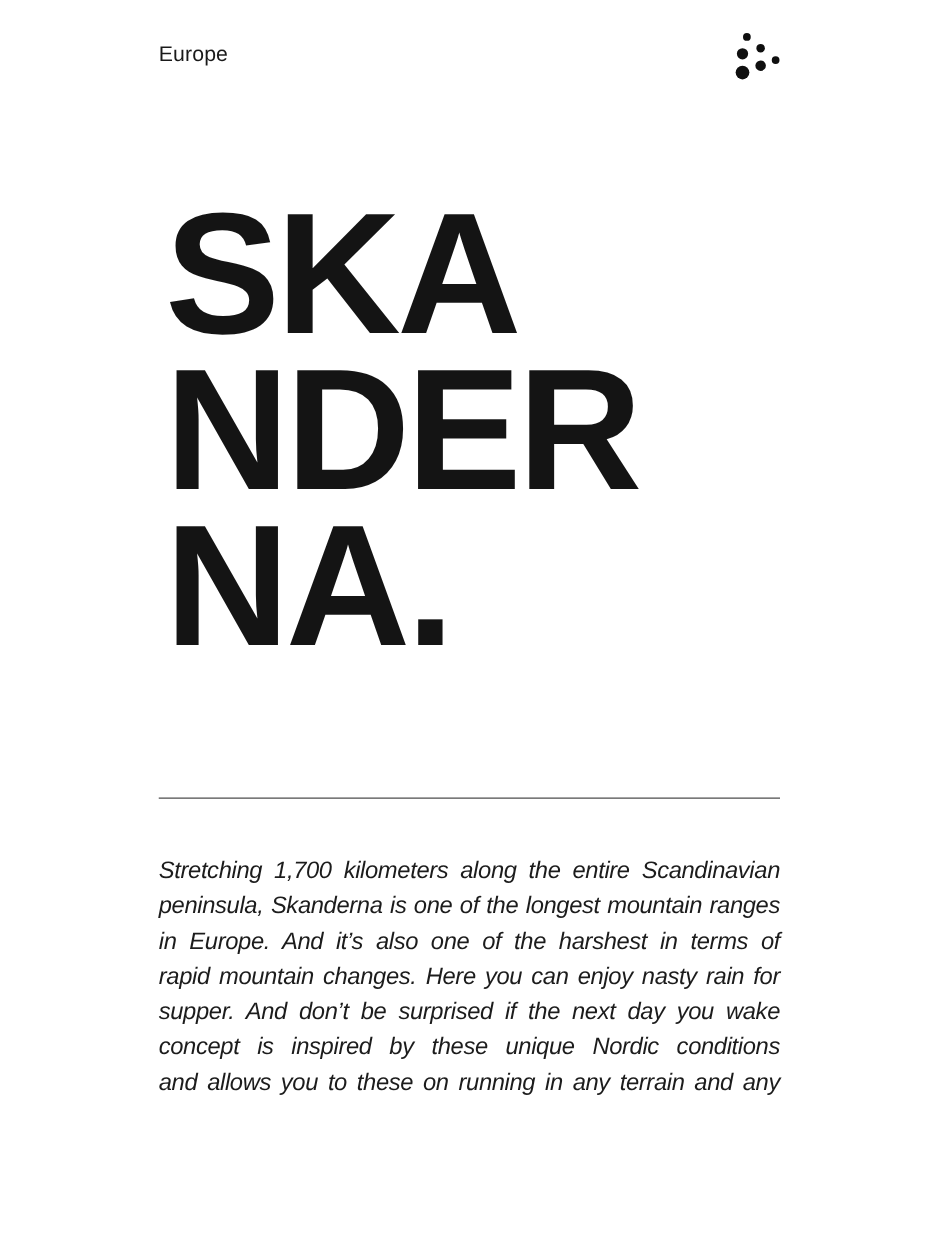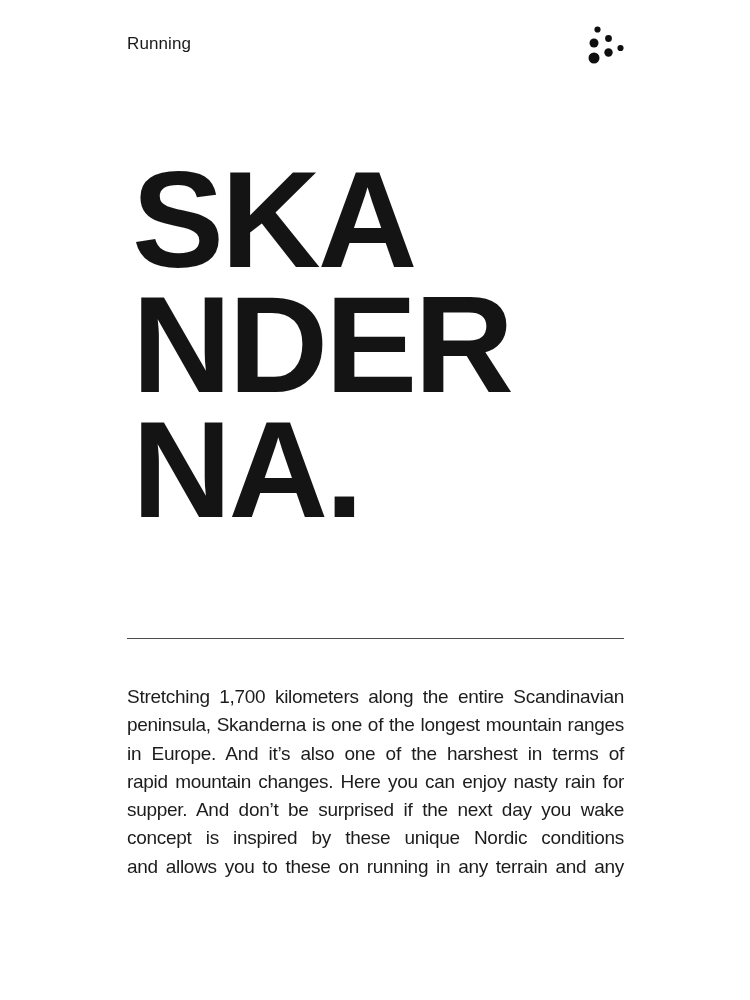--- a/index.html
+++ b/index.html
@@ -48,35 +48,36 @@
   }
   .article {
     position: absolute;
     left: 127px;
     top: 683px;
     width: 497px;
     font-size: 19px;
     line-height: 28.3px;
     letter-spacing: -0.015em;
     color: #1c1c1c;
+    font-style: italic;
   }
   .pline {
     text-align: justify;
     text-align-last: justify;
   }
   .pline.last {
     text-align-last: left;
   }
 </style>
 </head>
 <body>
 
 <div class="canvas">
 
-  <div class="running-label">Running</div>
+  <div class="running-label">Europe</div>
 
   <span class="logo">
     <svg width="60" height="60" viewBox="0 0 60 60" xmlns="http://www.w3.org/2000/svg">
       <g fill="#0f0f0f">
         <circle cx="22.5" cy="14.5" r="3.1"></circle>
         <circle cx="33.5" cy="23.5" r="3.4"></circle>
         <circle cx="19" cy="28" r="4.5"></circle>
         <circle cx="45.5" cy="33" r="3.1"></circle>
         <circle cx="33.5" cy="37.5" r="4.2"></circle>
         <circle cx="19" cy="43" r="5.5"></circle>

